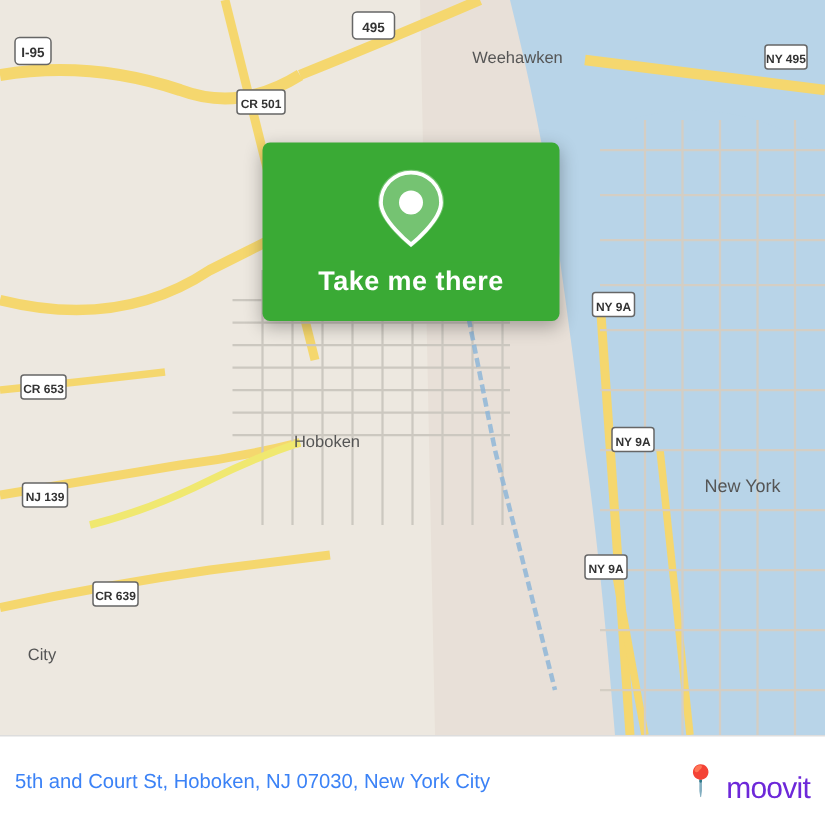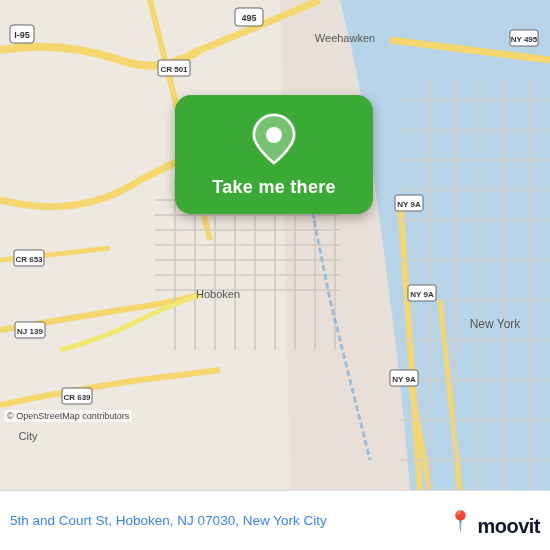--- a/index.html
+++ b/index.html
@@ -26,21 +26,21 @@
       width: 100%; height: 100%;
     }
 
     
     .location-card {
       position: absolute;
       top: 95px;
       left: 175px;
       width: 198px;
       background: #3aaa35;
-      border-radius: 16px;
+      border-radius: 5px;
       display: flex;
       flex-direction: column;
       align-items: center;
       padding: 18px 20px 14px;
       box-shadow: 0 4px 12px rgba(0,0,0,0.3);
     }
 
     .pin-icon {
       width: 44px;
       height: 52px;
@@ -82,22 +82,22 @@
     }
 
     .moovit-logo {
       display: flex;
       align-items: center;
       gap: 4px;
     }
 
     .moovit-text {
       font-size: 20px;
-      font-weight: bold;
-      color: #0f172a;
+      font-weight: normal;
+      color: #6d28d9;
       letter-spacing: -0.5px;
       margin-top: 11px;
     }
 
     .copyright-text {
       position: absolute;
       bottom: 68px;
       left: 4px;
       font-size: 9px;
       color: #444;
@@ -227,21 +227,20 @@
 
     <svg class="pin-icon" viewBox="0 0 44 52" xmlns="http://www.w3.org/2000/svg">
       <path d="M22 0 C9.85 0 0 9.85 0 22 C0 35 22 52 22 52 C22 52 44 35 44 22 C44 9.85 34.15 0 22 0 Z" fill="white" opacity="0.3"></path>
       <path d="M22 2 C10.95 2 2 10.95 2 22 C2 34.2 22 50 22 50 C22 50 42 34.2 42 22 C42 10.95 33.05 2 22 2 Z" fill="none" stroke="white" stroke-width="2.5"></path>
       <circle cx="22" cy="22" r="8" fill="white"></circle>
     </svg>
 
     <button class="take-me-there-btn">Take me there</button>
   </div>
 
-  <div class="copyright-text">© OpenStreetMap contributors</div>
 </div>
 
 <div class="bottom-bar">
   <span class="address-text">5th and Court St, Hoboken, NJ 07030, New York City</span>
   <div class="moovit-logo">
     <span style="font-size:20px;">📍</span>
     <span class="moovit-text">moovit</span>
   </div>
 </div>
 

